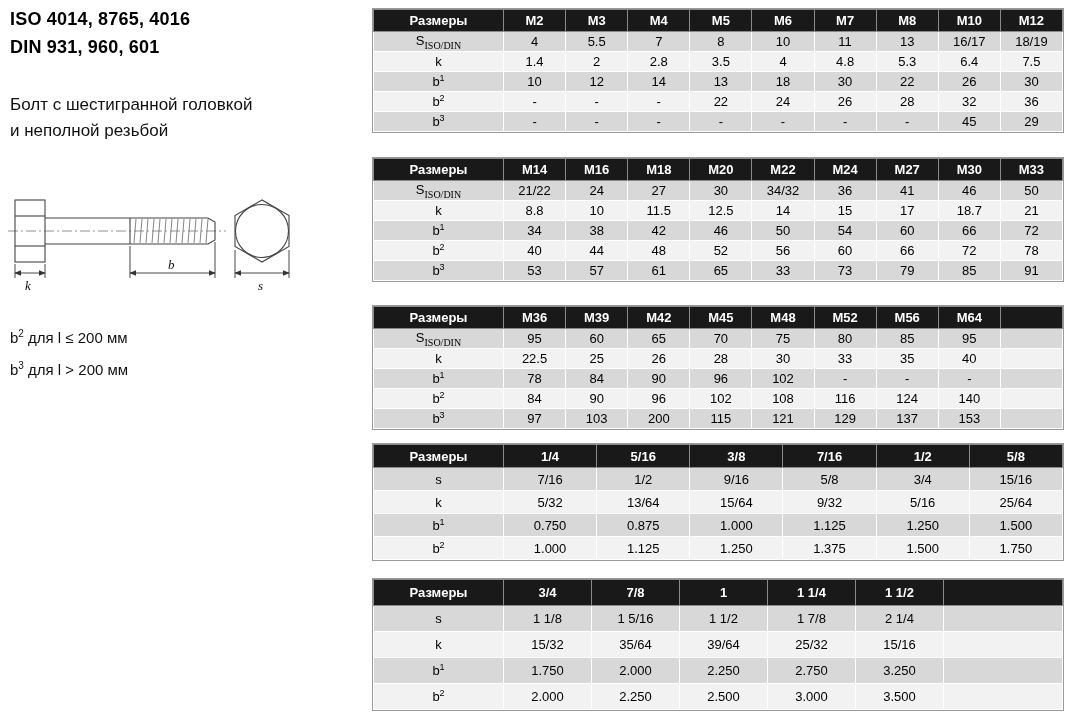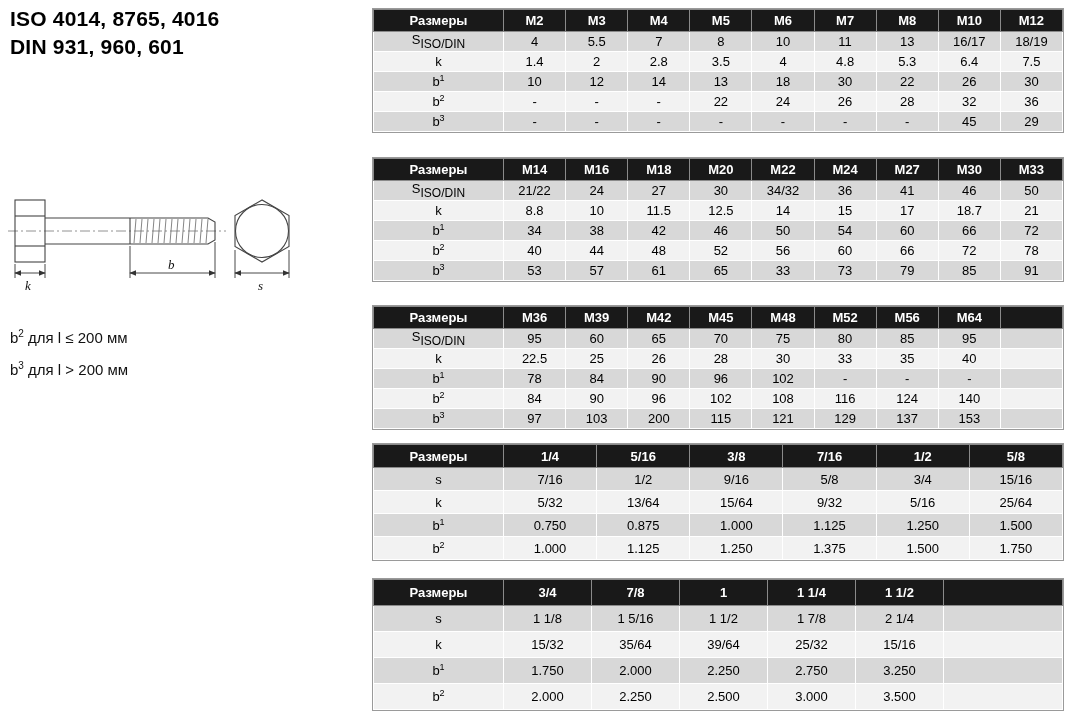--- a/index.html
+++ b/index.html
@@ -3,57 +3,61 @@
 <meta charset="utf-8">
 <style>
   * { margin:0; padding:0; box-sizing:border-box; }
   html,body { background:#fff; }
   body {
     width:1067px; height:720px; position:relative; overflow:hidden;
     font-family:"Liberation Sans", sans-serif; color:#000;
   }
   .page { position:absolute; inset:0; }
 
-  .title { position:absolute; left:10px; top:5px; font-size:21px; font-weight:bold; line-height:28px; letter-spacing:.2px; }
+  .title { position:absolute; left:10px; top:5px; font-size:18px; font-weight:bold; line-height:28px; letter-spacing:.2px; }
   .subtitle { position:absolute; left:10px; top:92px; font-size:17px; line-height:26px; color:#111; }
 
   .drawing { position:absolute; left:8px; top:190px; }
   .ln { stroke:#444; stroke-width:1.1; fill:none; }
   .cl { stroke:#777; stroke-width:.8; stroke-dasharray:10 3 2 3; }
   .dim { stroke:#333; stroke-width:.9; fill:none; }
   .dimtext { font-family:"Liberation Serif", serif; font-style:italic; font-size:13px; fill:#111; }
 
   .notes { position:absolute; left:10px; top:320px; font-size:15px; line-height:28px; color:#111; }
   .notes sup { font-size:10px; }
 
   .table-host { position:absolute; left:372px; width:692px; border:1px solid #9a9a9a; background:#fff; }
   .pos0 { top:8px; } .pos1 { top:157px; } .pos2 { top:305px; } .pos3 { top:443px; } .pos4 { top:578px; }
 
   table { border-collapse:collapse; width:100%; table-layout:fixed; text-align:center; }
   th, td { border:1px solid #fff; font-size:13px; padding:0 2px; vertical-align:middle; overflow:hidden; white-space:nowrap; }
   thead th { background:#191919; color:#fff; font-weight:bold; border:1px solid #8a8a8a; }
   tr.gray td  { background:#d8d8d8; }
   tr.white td { background:#f2f2f2; }
-  td sub { font-size:12px; } td sup { font-size:9px; }
+  td sub { font-size:10px;font-family:Liberation Serif, serif; } td sup { font-size:9px; }
 
   .t-a td, .t-a th { height:20px; }
   .t-a thead th { height:22px; }
   .t-b td, .t-b th { height:23px; }
   .t-c td, .t-c th { height:26px; }
 </style>
 </head>
 <body>
 
 <div class="page">
 
   <div class="title">
     <div>ISO 4014, 8765, 4016</div>
     <div>DIN 931, 960, 601</div>
   </div>
 
+  <div class="subtitle">
+    <div>Болт с шестигранной головкой</div>
+    <div>и неполной резьбой</div>
+  </div>
 
   <svg class="drawing" width="292" height="110" viewBox="0 0 292 110">
     <defs>
       <marker id="ah" viewBox="0 0 10 10" refX="9" refY="5" markerWidth="8" markerHeight="8" orient="auto-start-reverse">
         <path d="M0,1 L10,5 L0,9 z" fill="#333"></path>
       </marker>
     </defs>
     <line class="cl" x1="0" y1="41" x2="218" y2="41"></line>
     <rect class="ln" x="7" y="10" width="30" height="62"></rect>
     <line class="ln" x1="7" y1="26" x2="37" y2="26"></line>

